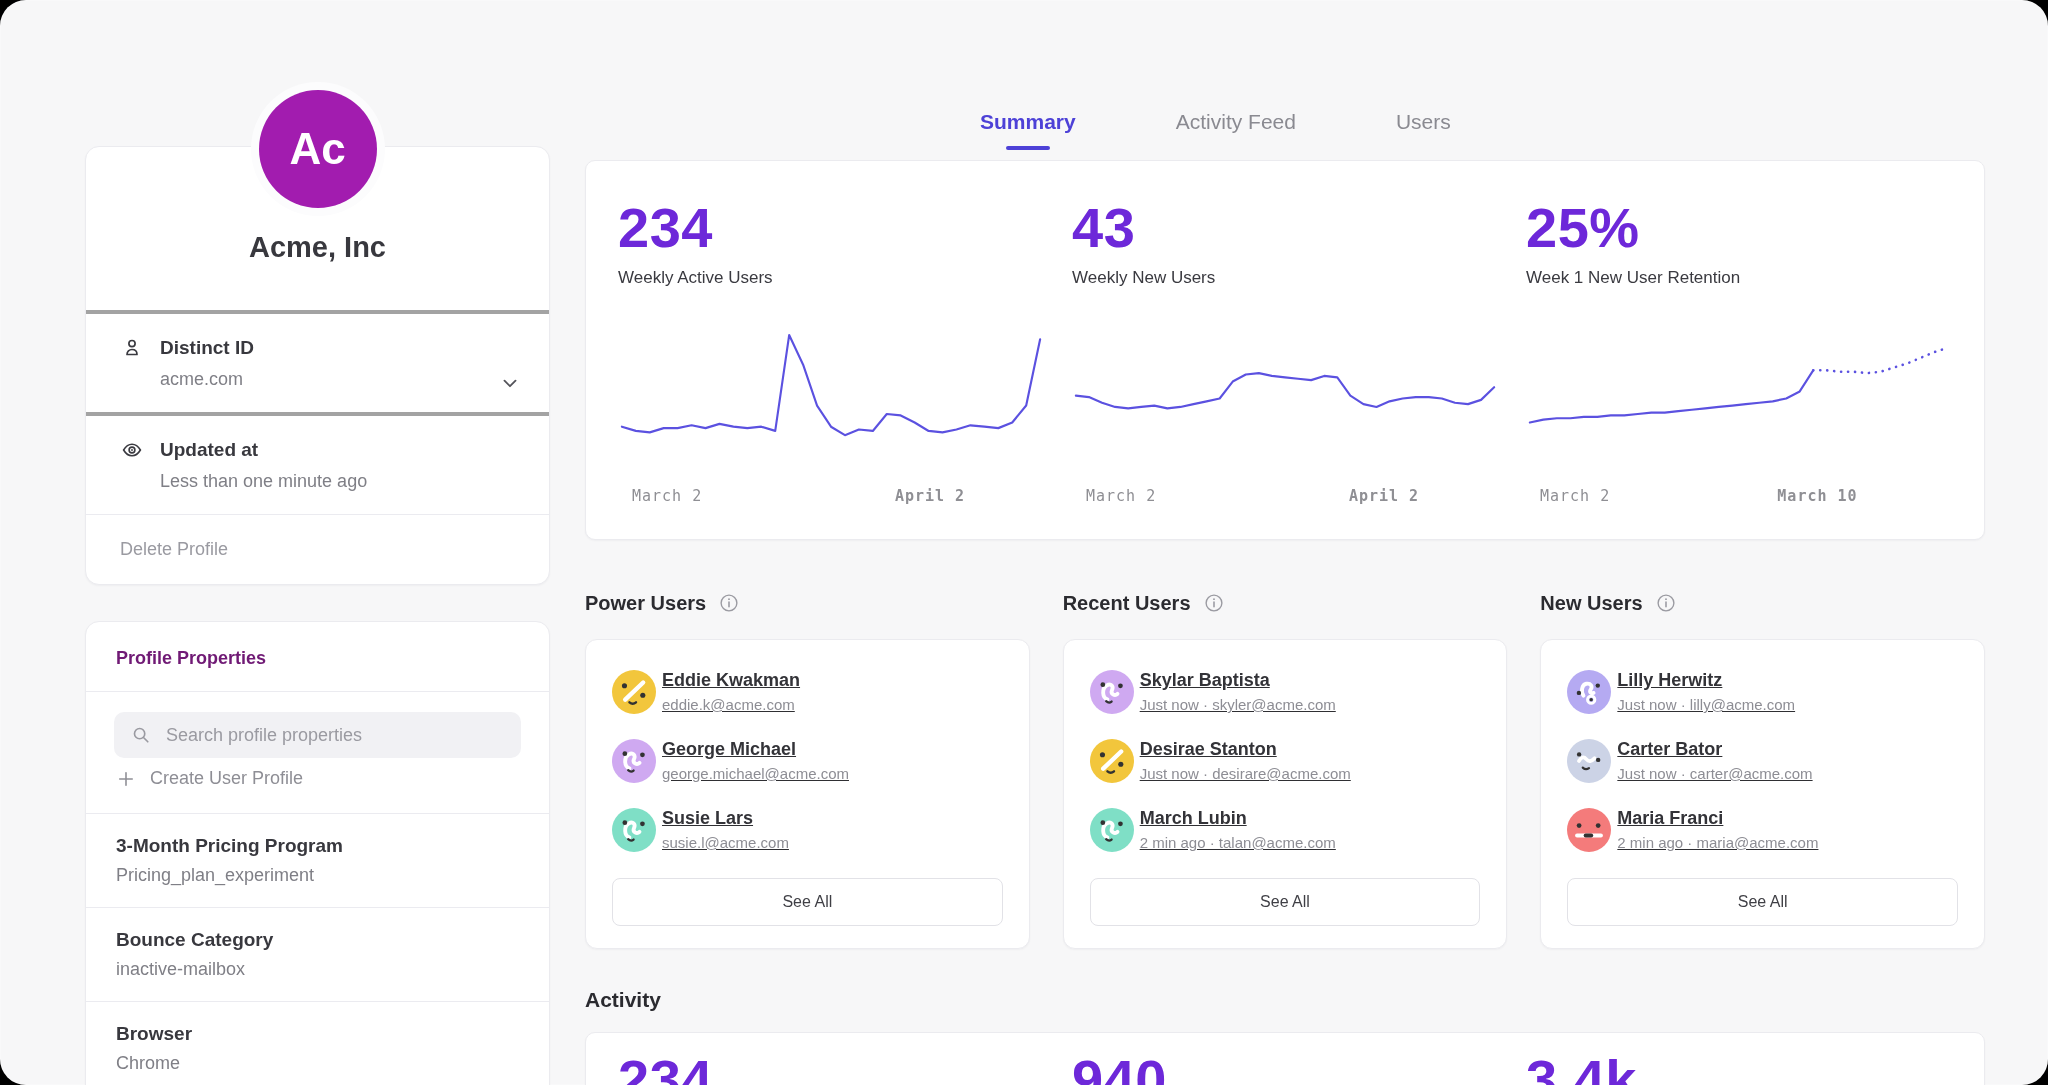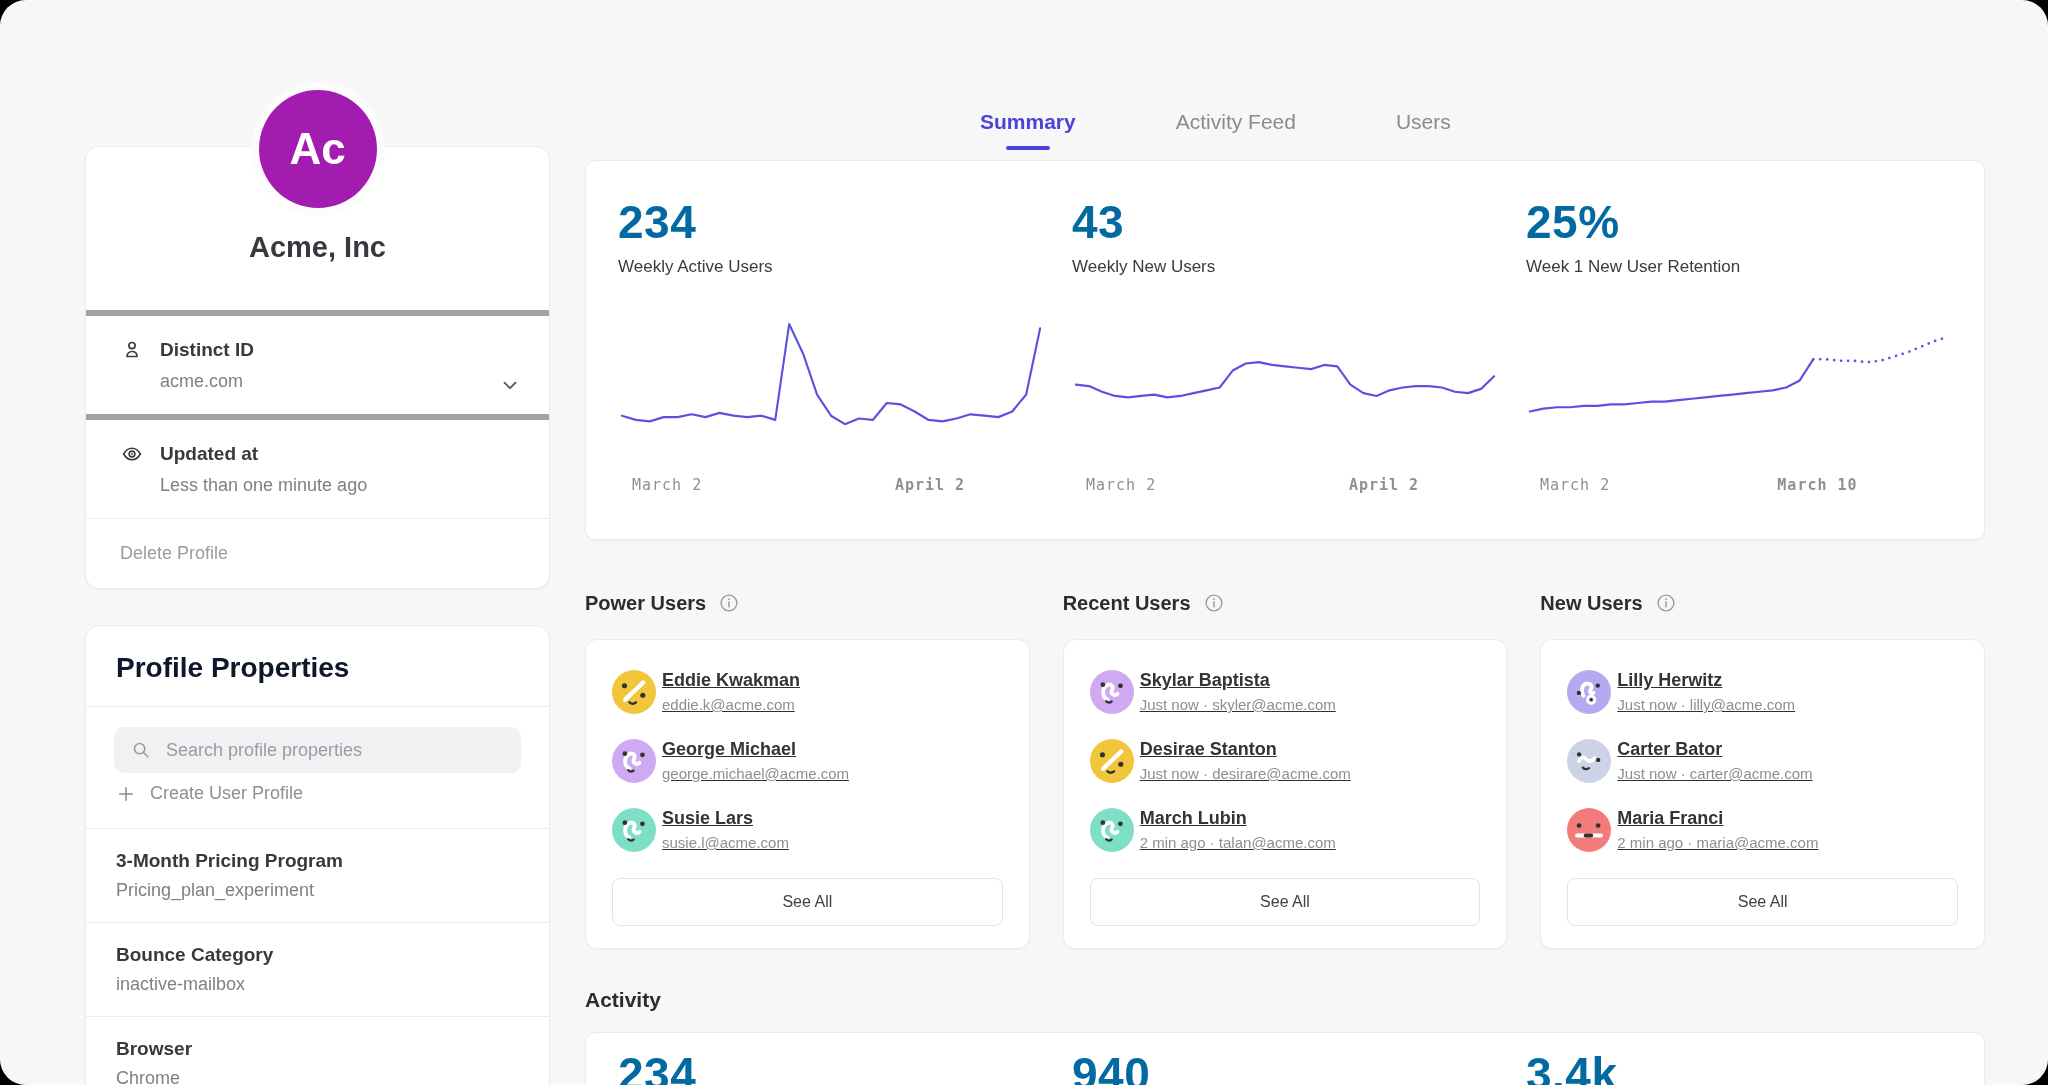--- a/index.html
+++ b/index.html
@@ -9,46 +9,46 @@
   .card{background:#fff;border:1px solid #ebebef;border-radius:14px;box-shadow:0 1px 2px rgba(20,20,40,.04);}
 
   
   .sidebar{position:absolute;left:85px;top:90px;width:465px;}
   .avatar{position:relative;z-index:2;width:118px;height:118px;border-radius:50%;margin:0 auto;
     display:flex;align-items:center;justify-content:center;font-size:44px;font-weight:700;color:#fff;
     box-shadow:0 0 0 8px #fcfcfd;}
   .profile-card{position:relative;margin-top:-62px;}
   .profile-head{padding:84px 20px 46px;text-align:center;}
   .company{font-size:29px;font-weight:700;color:#38383e;}
-  .prow{border-top:6px solid #a3a3a3;padding:22px 34px;position:relative;}
+  .prow{border-top:4px solid #a3a3a3;padding:22px 34px;position:relative;}
   .prow .lab{display:flex;align-items:center;gap:16px;font-size:19px;font-weight:700;color:#38383e;}
   .prow .val{margin:9px 0 0 40px;font-size:18px;color:#7f7f86;}
   .chev{position:absolute;right:28px;top:58px;cursor:pointer;}
   .delete{border-top:1px solid #ebebf0;padding:24px 34px;font-size:18px;color:#9a9aa1;cursor:pointer;}
   .props-card{margin-top:36px;height:560px;overflow:hidden;}
-  .props-title{padding:26px 30px 22px;font-size:28px;font-weight:700;color:#0f172a;}
+  .props-title{padding:26px 30px 22px;font-size:18px;font-weight:700;color:#701a75;}
   .search-wrap{border-top:1px solid #ebebf0;padding:20px 28px 0;}
   .search{display:flex;align-items:center;gap:12px;background:#f1f1f4;border-radius:10px;height:46px;padding:0 16px;}
   .search input{border:0;background:transparent;outline:0;font:18px "Liberation Sans",sans-serif;color:#3a3a40;width:100%;}
   ::placeholder{color:#9a9aa1;opacity:1;}
   .create{display:flex;align-items:center;gap:14px;padding:10px 30px 24px;color:#8e8e95;font-size:18px;cursor:pointer;}
   .propitem{border-top:1px solid #ebebf0;padding:21px 30px;}
   .propitem .n{font-size:19px;font-weight:700;color:#38383e;}
   .propitem .v{margin-top:8px;font-size:18px;color:#7f7f86;}
 
   
   .main{position:absolute;left:585px;top:0;width:1400px;height:1085px;}
   .tabs{position:absolute;top:110px;left:395px;display:flex;gap:100px;}
   .tab{font-size:21px;font-weight:500;color:#8a8a91;padding-bottom:16px;position:relative;cursor:pointer;}
   .tab.active{color:#4d41d7;font-weight:700;}
   .tab.active::after{content:"";position:absolute;left:50%;transform:translateX(-50%);bottom:0;
     width:44px;height:4px;border-radius:2px;background:#4d41d7;}
   .summary-card{position:absolute;top:160px;left:0;width:1400px;height:380px;border-radius:10px;
     display:grid;grid-template-columns:1fr 1fr 1fr;column-gap:28px;padding:34px 32px 0;box-sizing:border-box;}
-  .statv{font-size:46px;font-weight:700;color:#0369a1;letter-spacing:.5px;}
+  .statv{font-size:56px;font-weight:700;color:#6d28d9;letter-spacing:.5px;}
   .statl{margin-top:8px;font-size:17px;color:#3a3a40;}
   .chart{margin-top:32px;position:relative;}
   .chart svg{display:block;width:100%;height:155px;}
   .ticks{position:relative;height:22px;margin-top:12px;font-family:"DejaVu Sans Mono",monospace;
     font-size:15px;color:#8f8f94;letter-spacing:1px;white-space:nowrap;}
   .t1{position:absolute;left:14px;}
   .t2{position:absolute;left:65%;font-weight:bold;}
   .t2.near{left:59%;}
 
   .lists{position:absolute;top:592px;left:0;width:1400px;display:grid;grid-template-columns:1fr 1fr 1fr;column-gap:33px;}

